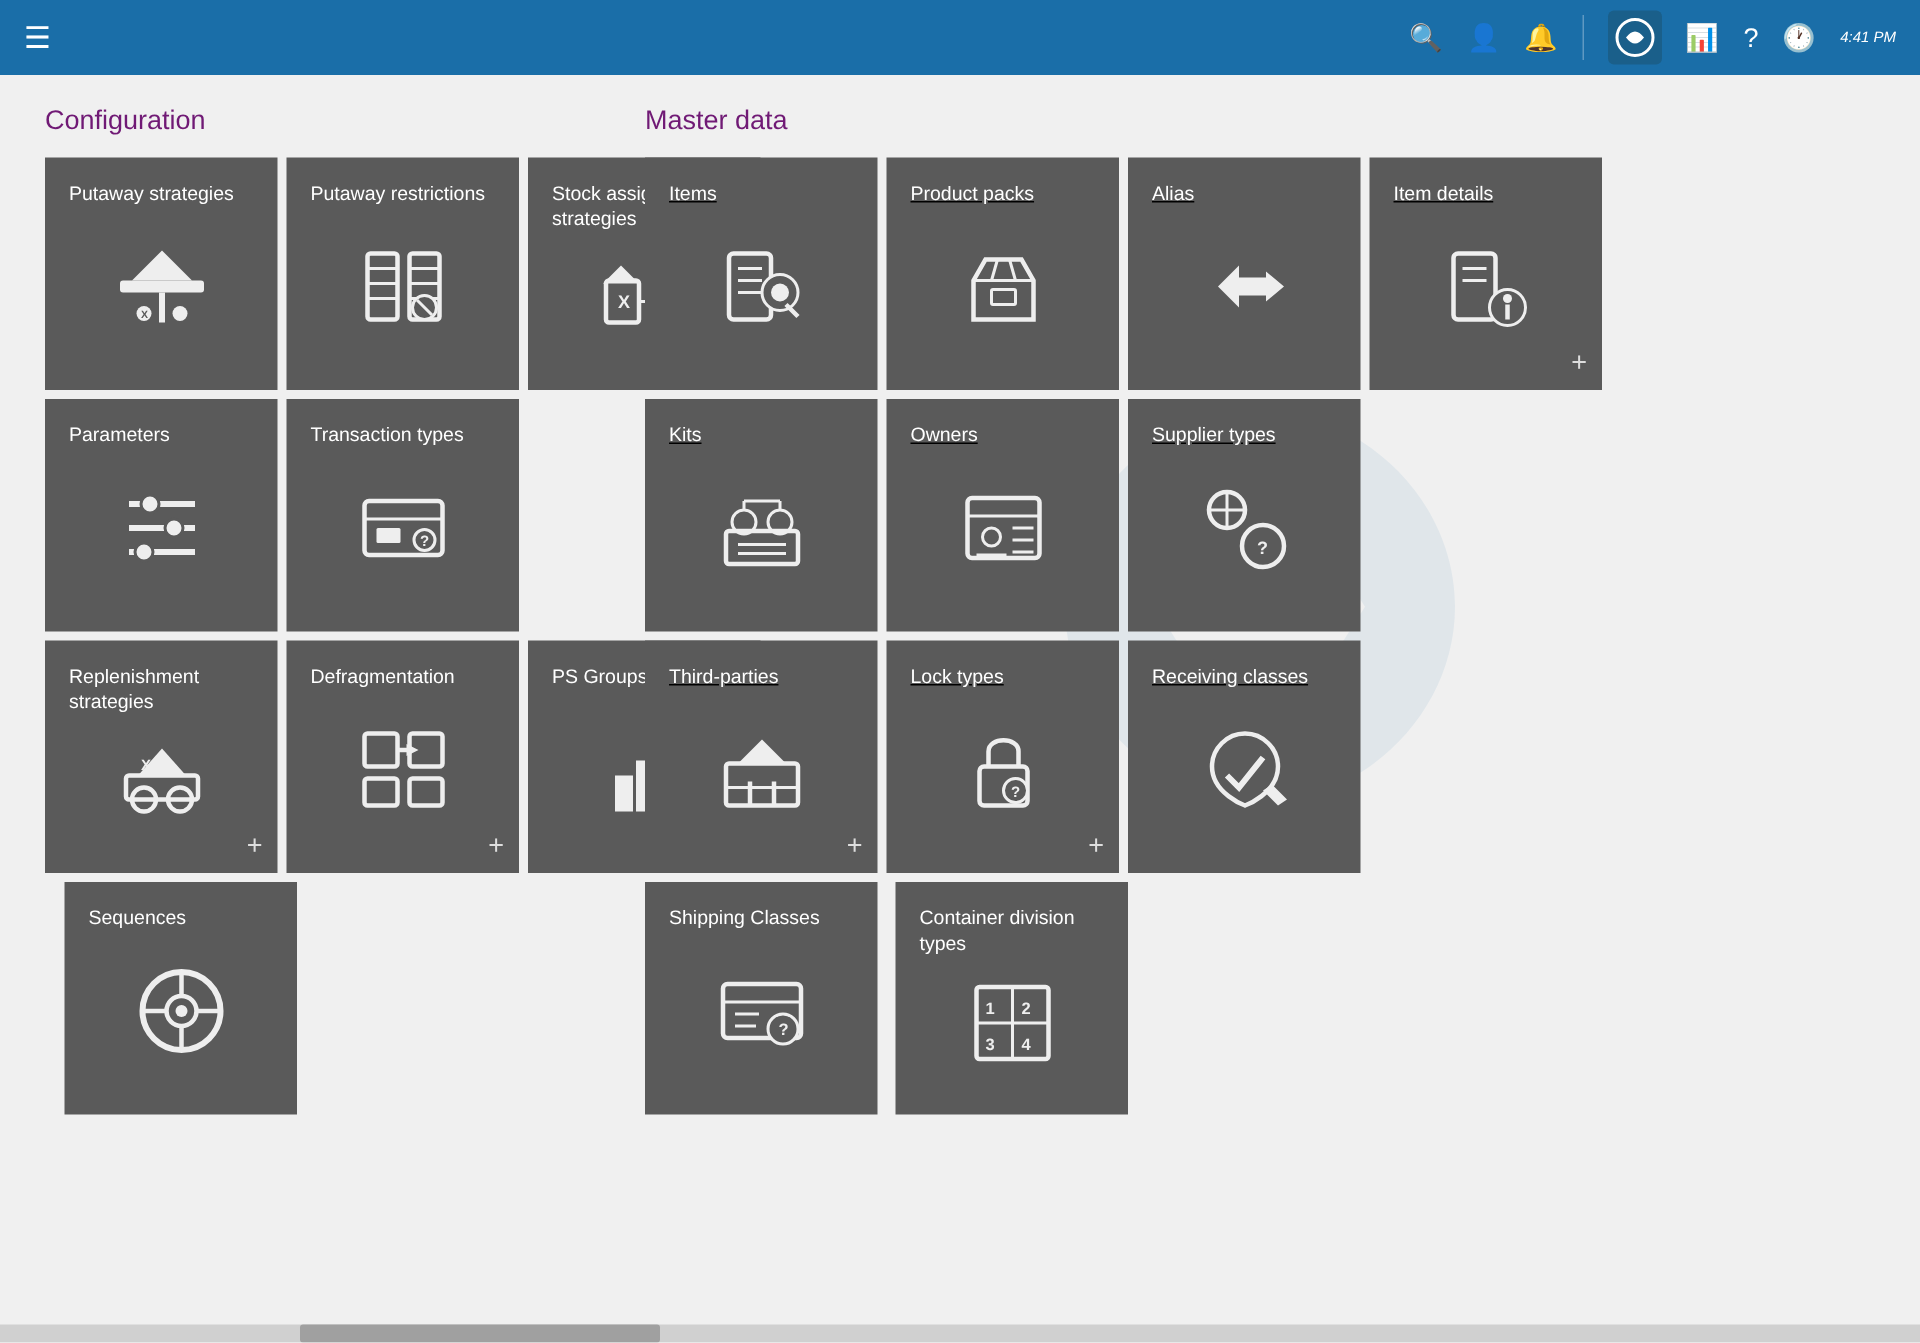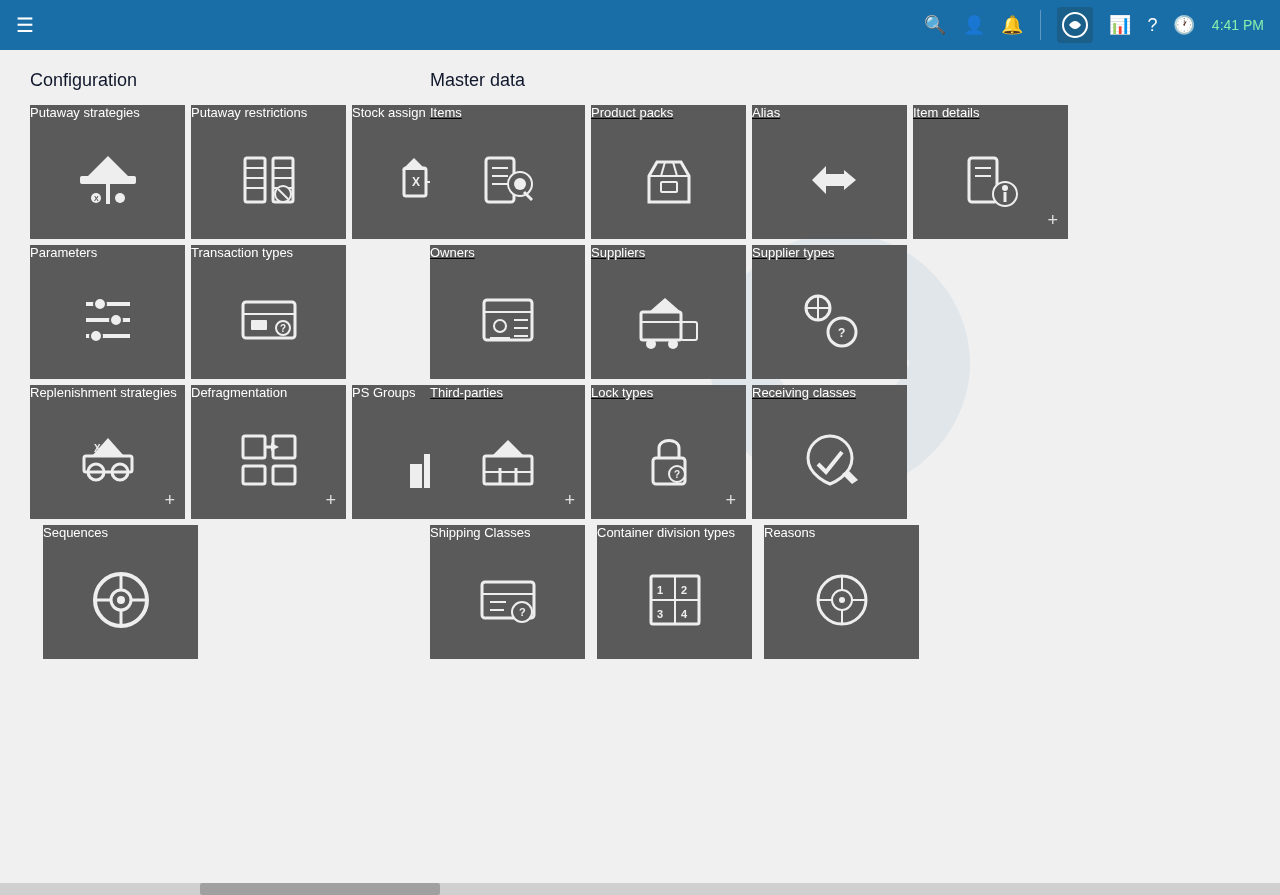--- a/index.html
+++ b/index.html
@@ -52,34 +52,35 @@
       background: #1a5f8a;
       border-radius: 4px;
       display: flex;
       align-items: center;
       justify-content: center;
       color: white;
       font-weight: bold;
       font-size: 18px;
     }
     .topbar-time {
-      color: #86efac;
-      font-size: 14px;
+      color: #ffffff;
+      font-size: 10px;
+      font-style: italic;
     }
 
     
     .main-content {
       flex: 1;
       padding: 20px 30px;
       overflow-y: auto;
     }
 
     
     .section-header {
-      color: #0f172a;
+      color: #701a75;
       font-size: 18px;
       font-weight: 400;
       margin-bottom: 14px;
     }
 
     
     .columns-wrapper {
       display: flex;
       gap: 40px;
     }
@@ -107,22 +108,22 @@
       gap: 6px;
       margin-bottom: 6px;
       text-decoration: underline;
     }
 
     
     .tile {
       background: #5a5a5a;
       color: white;
       width: 155px;
-      height: 134px;
-      padding: 0;
+      height: 155px;
+      padding: 16px;
       display: flex;
       flex-direction: column;
       justify-content: flex-start;
       cursor: pointer;
       position: relative;
       transition: background 0.15s;
     }
 
     .tile-title {
       font-size: 13px;
@@ -423,49 +424,51 @@
               <circle cx="46" cy="40" r="3" fill="white"></circle>
               <line x1="46" y1="44" x2="46" y2="54" stroke="white" stroke-width="3"></line>
             </svg>
           </div>
           <span class="tile-plus">+</span>
         </div>
       </div>
 
       <div class="tiles-grid-4" style="margin-top:6px">
 
+        <div class="tile">
+          <span class="tile-title">Kits</span>
+          <div class="tile-icon">
+            <svg viewBox="0 0 64 64">
+              <rect x="8" y="34" width="48" height="22" rx="2" stroke="white" stroke-width="3" fill="none"></rect>
+              <circle cx="20" cy="28" r="8" stroke="white" stroke-width="2" fill="none"></circle>
+              <line x1="20" y1="20" x2="20" y2="14" stroke="white" stroke-width="2"></line>
+              <circle cx="44" cy="28" r="8" stroke="white" stroke-width="2" fill="none"></circle>
+              <line x1="44" y1="20" x2="44" y2="14" stroke="white" stroke-width="2"></line>
+              <line x1="20" y1="14" x2="44" y2="14" stroke="white" stroke-width="2"></line>
+              <line x1="16" y1="43" x2="48" y2="43" stroke="white" stroke-width="2"></line>
+              <line x1="16" y1="49" x2="48" y2="49" stroke="white" stroke-width="2"></line>
+            </svg>
+          </div>
+        </div>
 
         <div class="tile">
           <span class="tile-title">Owners</span>
           <div class="tile-icon">
             <svg viewBox="0 0 64 64">
               <rect x="8" y="12" width="48" height="40" rx="3" stroke="white" stroke-width="3" fill="none"></rect>
               <line x1="8" y1="24" x2="56" y2="24" stroke="white" stroke-width="2"></line>
               <circle cx="24" cy="38" r="6" stroke="white" stroke-width="2" fill="none"></circle>
               <line x1="14" y1="50" x2="34" y2="50" stroke="white" stroke-width="2"></line>
               <line x1="38" y1="32" x2="52" y2="32" stroke="white" stroke-width="2"></line>
               <line x1="38" y1="40" x2="52" y2="40" stroke="white" stroke-width="2"></line>
               <line x1="38" y1="48" x2="52" y2="48" stroke="white" stroke-width="2"></line>
             </svg>
           </div>
         </div>
 
-        <div class="tile">
-          <span class="tile-title">Suppliers</span>
-          <div class="tile-icon">
-            <svg viewBox="0 0 64 64">
-              <rect x="4" y="24" width="40" height="28" rx="2" stroke="white" stroke-width="3" fill="none"></rect>
-              <rect x="44" y="34" width="16" height="18" rx="2" stroke="white" stroke-width="2" fill="none"></rect>
-              <line x1="4" y1="34" x2="44" y2="34" stroke="white" stroke-width="2"></line>
-              <circle cx="14" cy="56" r="5" fill="white"></circle>
-              <circle cx="36" cy="56" r="5" fill="white"></circle>
-              <polygon points="12,24 28,10 44,24" fill="white"></polygon>
-            </svg>
-          </div>
-        </div>
 
         <div class="tile">
           <span class="tile-title">Supplier types</span>
           <div class="tile-icon">
             <svg viewBox="0 0 64 64">
               <circle cx="20" cy="20" r="12" stroke="white" stroke-width="3" fill="none"></circle>
               <line x1="20" y1="8" x2="20" y2="32" stroke="white" stroke-width="2"></line>
               <line x1="8" y1="20" x2="32" y2="20" stroke="white" stroke-width="2"></line>
               <circle cx="44" cy="44" r="14" stroke="white" stroke-width="3" fill="none"></circle>
               <text x="40" y="49" font-size="12" fill="white" font-weight="bold">?</text>
@@ -541,34 +544,20 @@
               <line x1="32" y1="8" x2="32" y2="56" stroke="white" stroke-width="2"></line>
               <line x1="8" y1="32" x2="56" y2="32" stroke="white" stroke-width="2"></line>
               <text x="14" y="26" font-size="11" fill="white" font-weight="bold">1</text>
               <text x="38" y="26" font-size="11" fill="white" font-weight="bold">2</text>
               <text x="14" y="50" font-size="11" fill="white" font-weight="bold">3</text>
               <text x="38" y="50" font-size="11" fill="white" font-weight="bold">4</text>
             </svg>
           </div>
         </div>
 
-        <div class="tile">
-          <span class="tile-title">Reasons</span>
-          <div class="tile-icon">
-            <svg viewBox="0 0 64 64">
-              <circle cx="32" cy="32" r="24" stroke="white" stroke-width="3" fill="none"></circle>
-              <circle cx="32" cy="32" r="10" stroke="white" stroke-width="2" fill="none"></circle>
-              <circle cx="32" cy="32" r="3" fill="white"></circle>
-              <line x1="32" y1="8" x2="32" y2="22" stroke="white" stroke-width="2"></line>
-              <line x1="32" y1="42" x2="32" y2="56" stroke="white" stroke-width="2"></line>
-              <line x1="8" y1="32" x2="22" y2="32" stroke="white" stroke-width="2"></line>
-              <line x1="42" y1="32" x2="56" y2="32" stroke="white" stroke-width="2"></line>
-            </svg>
-          </div>
-        </div>
       </div>
 
     </div>
   </div>
 </div>
 
 <div class="scrollbar-container">
   <div class="scrollbar-thumb"></div>
 </div>
 

